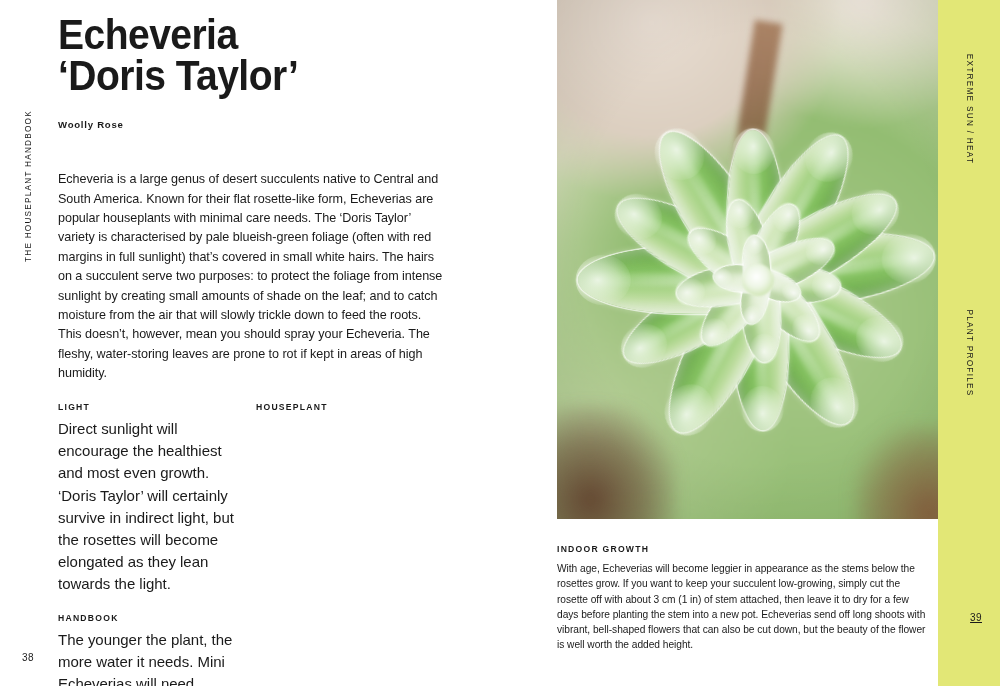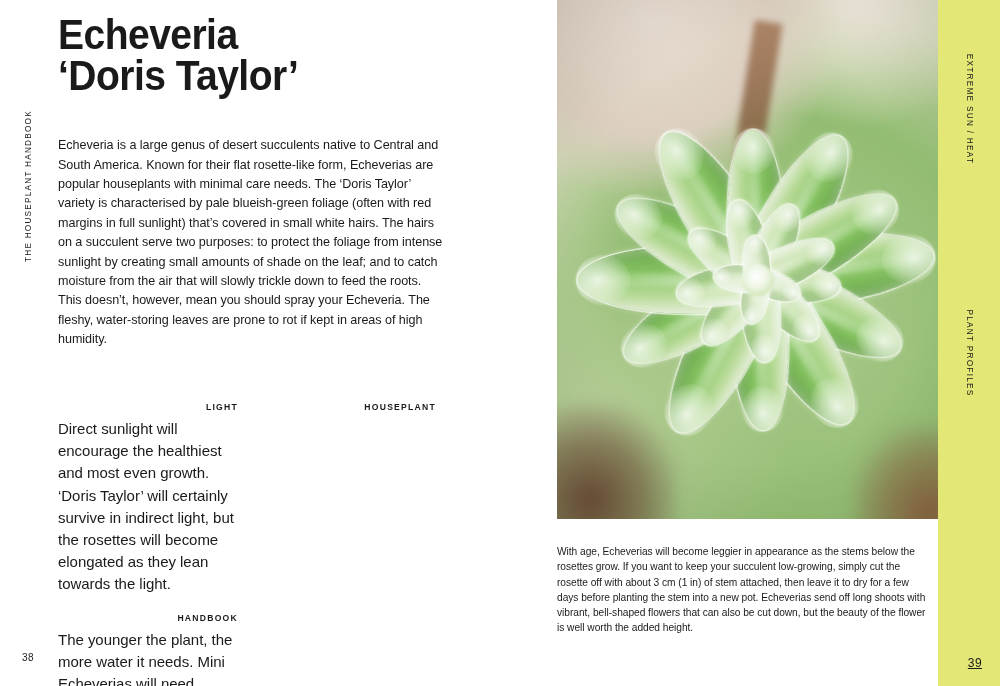--- a/index.html
+++ b/index.html
@@ -103,21 +103,20 @@
   .care-col {
     width: 180px;
   }
   .care-block + .care-block { margin-top: 17px; }
   .care-head {
     font-size: 8.6px;
     font-weight: 700;
     letter-spacing: 1.25px;
     color: #1a1a1a;
     margin-bottom: 6px;
-    text-align: right;
   }
   .care-body {
     font-size: 15px;
     line-height: 1.48;
     color: #1a1a1a;
     letter-spacing: -0.03px;
   }
 
   
   .page-right {
@@ -262,22 +261,22 @@
     color: #1a1a1a;
     white-space: nowrap;
     line-height: 14px;
     text-align: center;
   }
   .strip-label.top { top: 102px; }
   .strip-label.mid { top: 346px; }
   .page-num-right {
     position: absolute;
     right: 18px;
-    top: 656px;
-    font-size: 12px;
+    top: 612px;
+    font-size: 10px;
     color: #1a1a1a;
     letter-spacing: 0.4px;
     text-align: right;
     text-decoration: underline;
   }
 
   .indoor {
     position: absolute;
     left: 37px;
     top: 544px;
@@ -298,20 +297,21 @@
 
     <div class="edge-label-left">THE HOUSEPLANT HANDBOOK</div>
 
     <div class="page-num-left">38</div>
 
     <div class="content-left">
       <h1 class="title">
         <span>Echeveria</span>
         <span class="line2">‘Doris Taylor’</span>
       </h1>
+      <div class="common-name">Woolly Rose</div>
       <p class="intro">Echeveria is a large genus of desert succulents native to Central and South America. Known for their flat rosette-like form, Echeverias are popular houseplants with minimal care needs. The ‘Doris Taylor’ variety is characterised by pale blueish-green foliage (often with red margins in full sunlight) that’s covered in small white hairs. The hairs on a succulent serve two purposes: to protect the foliage from intense sunlight by creating small amounts of shade on the leaf; and to catch moisture from the air that will slowly trickle down to feed the roots. This doesn’t, however, mean you should spray your Echeveria. The fleshy, water-storing leaves are prone to rot if kept in areas of high humidity.</p>
     </div>
 
     <div class="care-cols">
       <div class="care-col">
 
         <div class="care-block">
           <div class="care-head">LIGHT</div>
           <div class="care-body">Direct sunlight will encourage the healthiest and most even growth. ‘Doris Taylor’ will certainly survive in indirect light, but the rosettes will become elongated as they lean towards the light.</div>
         </div>
@@ -373,20 +373,21 @@
           <div class="leaf core" style="transform:rotate(185deg);"></div>
           <div class="leaf core" style="transform:rotate(265deg);"></div>
           <div class="rosette-center"></div>
         </div>
 
         <div class="ph-vignette"></div>
       </div>
     </div>
 
     <div class="indoor">
+      <div class="care-head">INDOOR GROWTH</div>
       <div class="care-body">With age, Echeverias will become leggier in appearance as the stems below the rosettes grow. If you want to keep your succulent low-growing, simply cut the rosette off with about 3 cm (1 in) of stem attached, then leave it to dry for a few days before planting the stem into a new pot. Echeverias send off long shoots with vibrant, bell-shaped flowers that can also be cut down, but the beauty of the flower is well worth the added height.</div>
     </div>
 
     <div class="green-strip">
       <div class="strip-label top">EXTREME SUN / HEAT</div>
       <div class="strip-label mid">PLANT PROFILES</div>
       <div class="page-num-right">39</div>
     </div>
 
   </div>

